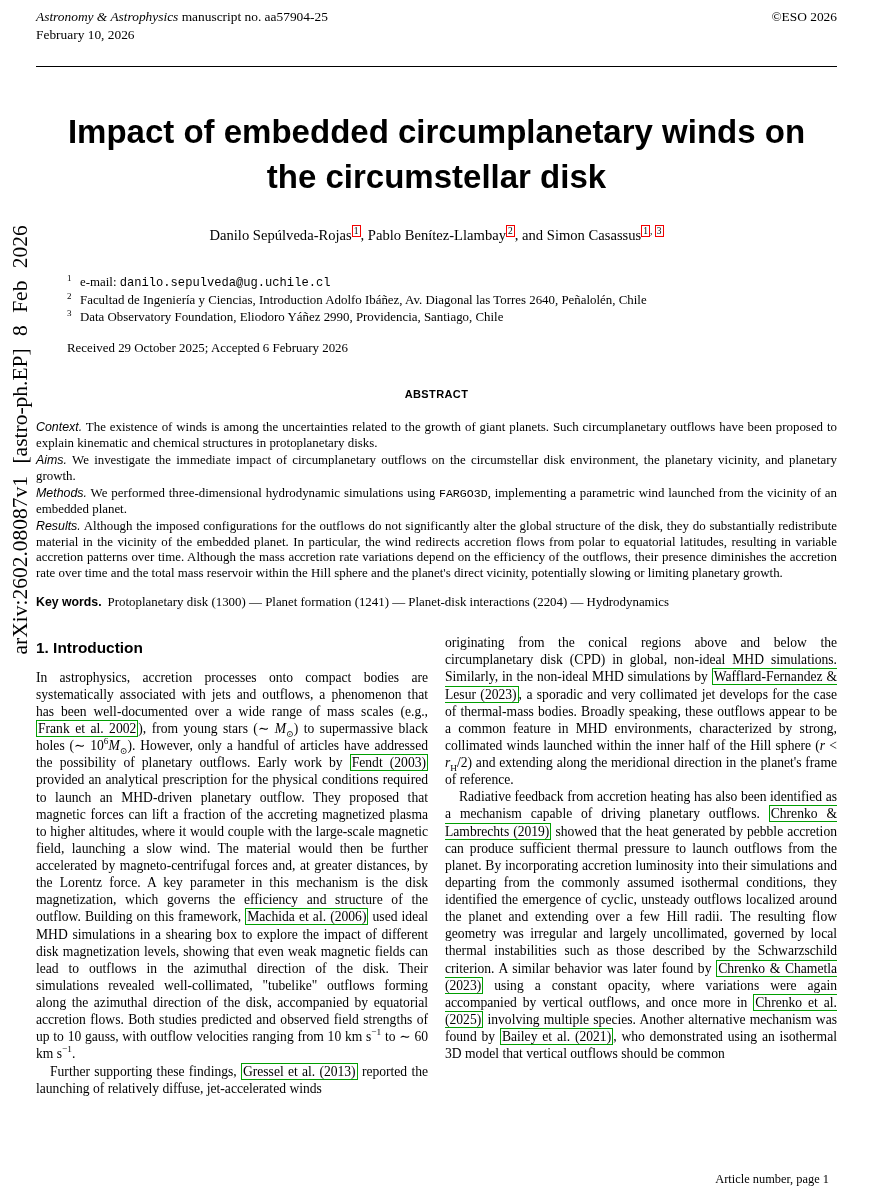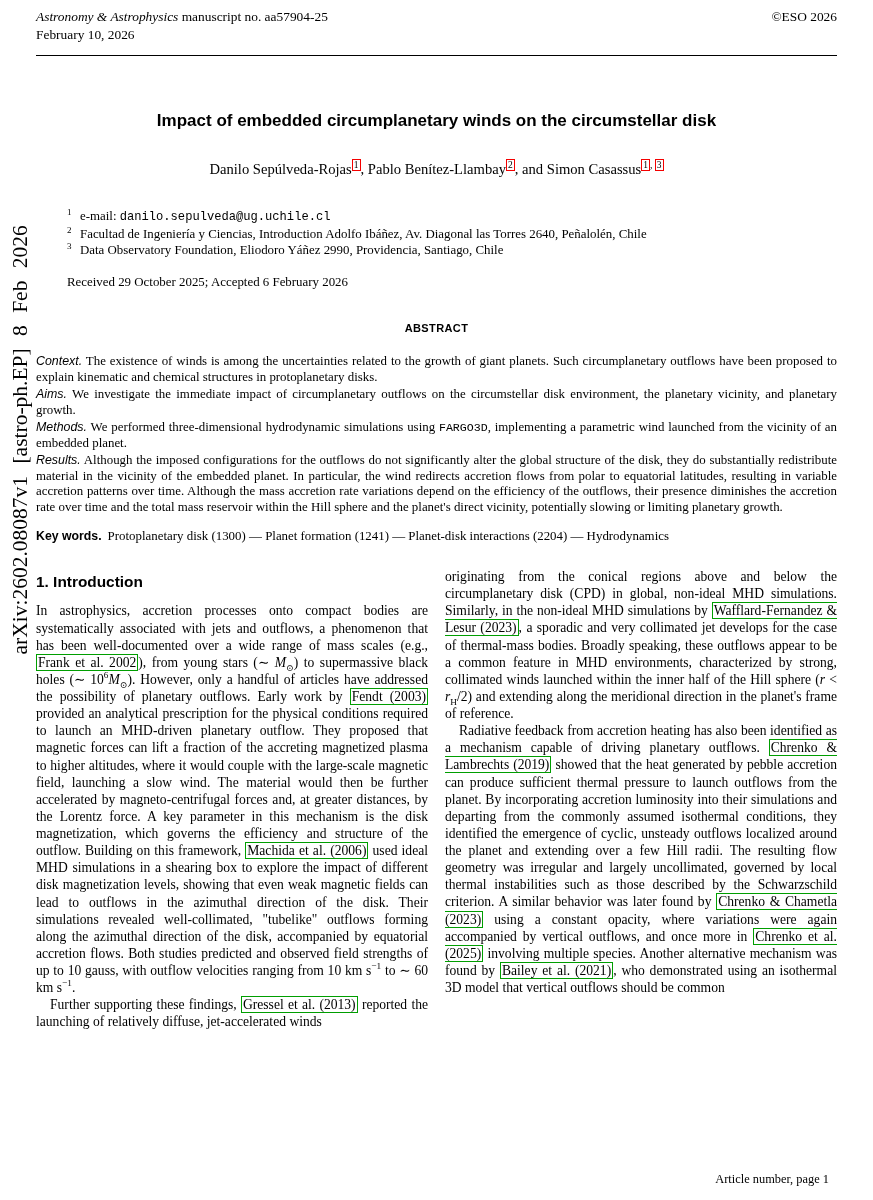--- a/index.html
+++ b/index.html
@@ -7,30 +7,30 @@
     --ref_box:#f40000;
     --ink:#000000;
     --paper:#ffffff;
   }
   *{box-sizing:border-box;}
   html,body{margin:0;padding:0;background:#ffffff;}
   body{width:873px;height:1200px;font-family:"Liberation Serif","DejaVu Serif",serif;color:var(--ink);}
   .page{position:relative;width:873px;height:1200px;background:var(--paper);overflow:hidden;}
 
   
-  .header{position:absolute;top:8px;left:36px;width:801px;display:flex;justify-content:space-between;align-items:flex-start;border-bottom:1px solid #000;padding-bottom:12px;font-size:13.4px;line-height:1.32;}
+  .header{position:absolute;top:8px;left:36px;width:801px;display:flex;justify-content:space-between;align-items:flex-start;border-bottom:1px solid #000;padding-bottom:23px;font-size:13.4px;line-height:1.32;}
   .journal-name{font-style:italic;}
 
   
   .arxiv-stamp{position:absolute;top:450px;left:-172px;width:384px;text-align:center;transform:rotate(-90deg);font-size:21.5px;word-spacing:7px;white-space:nowrap;color:#000;}
 
   .content{position:absolute;top:48px;left:36px;width:801px;}
 
   
-  .title{font-family:"Liberation Sans","DejaVu Sans",sans-serif;font-weight:bold;font-size:17px;line-height:1.35;text-align:center;margin:62px auto 0;max-width:788px;}
+  .title{font-family:"Liberation Sans","DejaVu Sans",sans-serif;font-weight:bold;font-size:33px;line-height:1.35;text-align:center;margin:62px auto 0;max-width:788px;}
   .subtitle{font-family:"Liberation Sans","DejaVu Sans",sans-serif;font-weight:bold;font-size:17.5px;line-height:1.2;text-align:center;margin:30px 0 0;}
   .authors{text-align:center;margin-top:28px;font-size:14.6px;}
   .author-refs{font-size:9.5px;line-height:0;}
   .refbox{border:1px solid var(--ref_box);padding:0 1px;}
   .refsep{font-size:9.5px;}
 
   
   .affiliations{margin:30px 0 0 31px;font-size:12.9px;line-height:1.3;}
   .affil-item{position:relative;padding-left:13px;}
   .affil-num{position:absolute;left:0;top:-1px;font-size:9px;}

